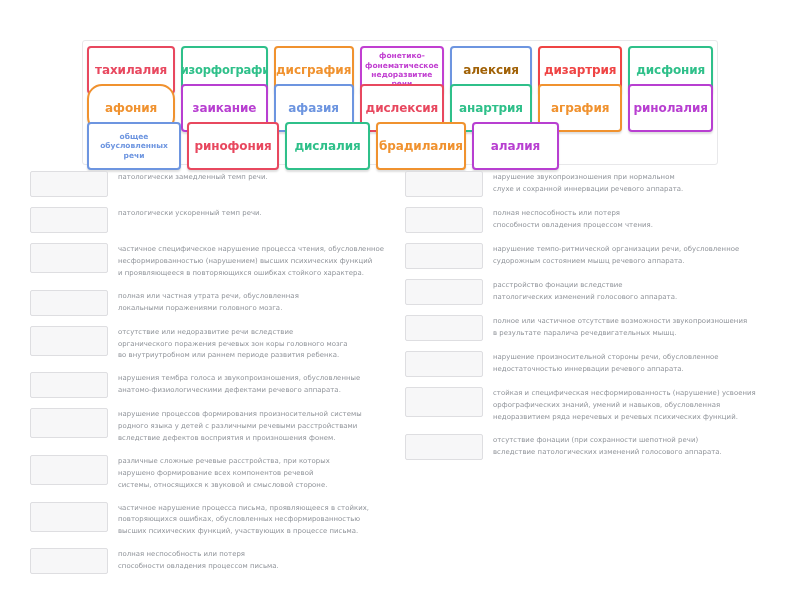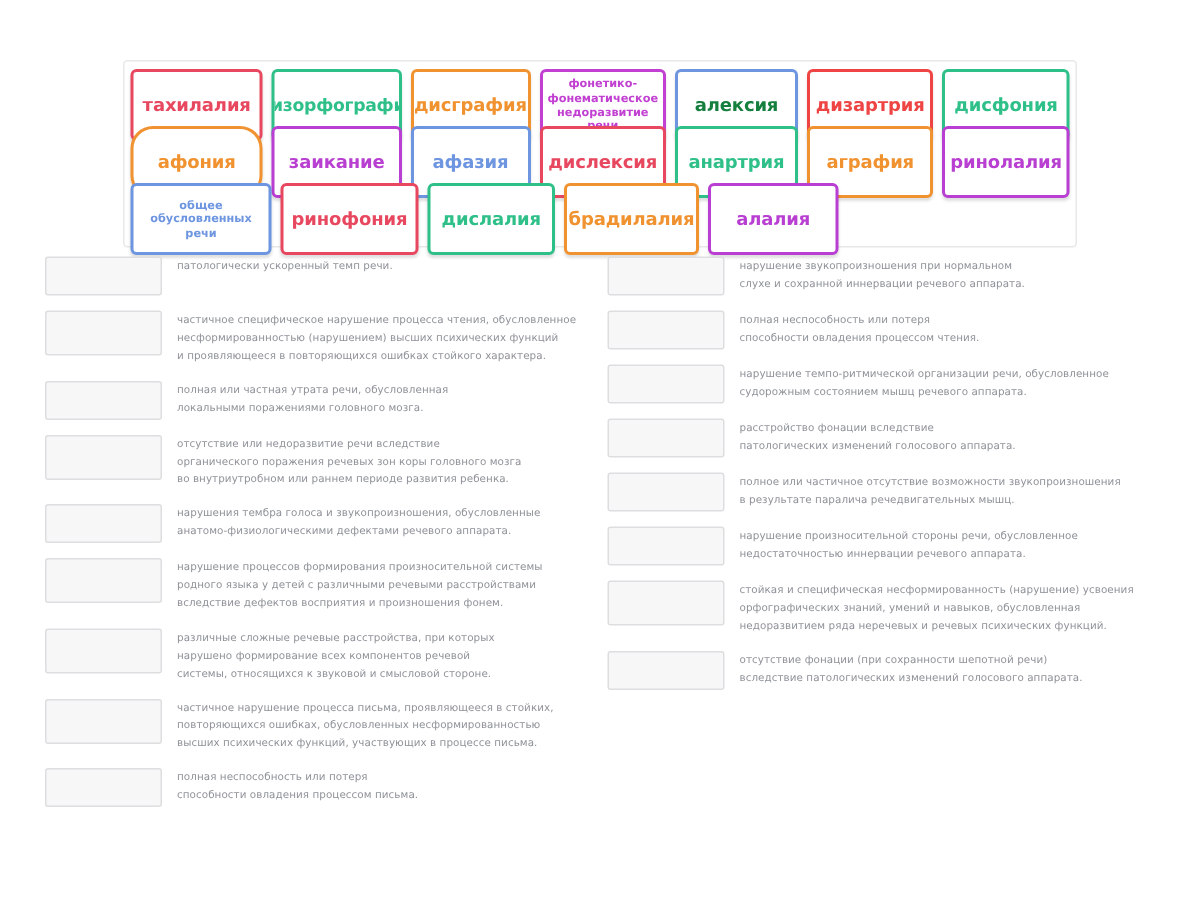--- a/index.html
+++ b/index.html
@@ -112,21 +112,21 @@
 </style>
 </head>
 <body>
 
 <div id="word-bank">
   <div class="tile-row" id="wb-row-0">
       <div class="tile big w1" style="border-color: rgb(232, 72, 95); color: rgb(232, 72, 95);">тахилалия</div>
       <div class="tile mid w2" style="border-color: rgb(47, 192, 138); color: rgb(47, 192, 138);">дизорфография</div>
       <div class="tile big w3" style="border-color: rgb(240, 146, 47); color: rgb(240, 146, 47);">дисграфия</div>
       <div class="tile small w4" style="border-color: rgb(193, 63, 209); color: rgb(193, 63, 209);">фонетико-фонематическое недоразвитие речи</div>
-      <div class="tile big w5" style="border-color: rgb(109, 149, 224); color: #15803d;">алексия</div>
+      <div class="tile big w5" style="border-color: rgb(109, 149, 224); color: #a16207;">алексия</div>
       <div class="tile big w6" style="border-color: rgb(239, 68, 68); color: rgb(239, 68, 68);">дизартрия</div>
       <div class="tile big w7" style="border-color: rgb(47, 192, 138); color: rgb(47, 192, 138);">дисфония</div>
     </div>
   <div class="tile-row" id="wb-row-1">
       <div class="tile big w1" style="border-color: rgb(240, 146, 47); color: rgb(240, 146, 47); border-radius: 15px;">афония</div>
       <div class="tile big w2" style="border-color: rgb(184, 63, 209); color: rgb(184, 63, 209);">заикание</div>
       <div class="tile big w3" style="border-color: rgb(109, 149, 224); color: rgb(109, 149, 224);">афазия</div>
       <div class="tile big w4" style="border-color: rgb(232, 72, 95); color: rgb(232, 72, 95);">дислексия</div>
       <div class="tile big w5" style="border-color: rgb(47, 192, 138); color: rgb(47, 192, 138);">анартрия</div>
       <div class="tile big w6" style="border-color: rgb(240, 146, 47); color: rgb(240, 146, 47);">аграфия</div>
@@ -138,20 +138,24 @@
       <div class="tile big w3" style="border-color: rgb(47, 192, 138); color: rgb(47, 192, 138);">дислалия</div>
       <div class="tile big w4" style="border-color: rgb(240, 146, 47); color: rgb(240, 146, 47);">брадилалия</div>
       <div class="tile big w5" style="border-color: rgb(184, 63, 209); color: rgb(184, 63, 209);">алалия</div>
     </div>
 </div>
 
 <div id="questions">
   <div class="qcol left" id="qcol-left">
       <div class="qrow h1">
         <div class="drop-slot"></div>
+        <div class="qtext">патологически замедленный темп речи.</div>
+      </div>
+      <div class="qrow h1">
+        <div class="drop-slot"></div>
         <div class="qtext">патологически ускоренный темп речи.</div>
       </div>
       <div class="qrow h3">
         <div class="drop-slot"></div>
         <div class="qtext">частичное специфическое нарушение процесса чтения, обусловленное
 несформированностью (нарушением) высших психических функций
 и проявляющееся в повторяющихся ошибках стойкого характера.</div>
       </div>
       <div class="qrow h2">
         <div class="drop-slot"></div>

